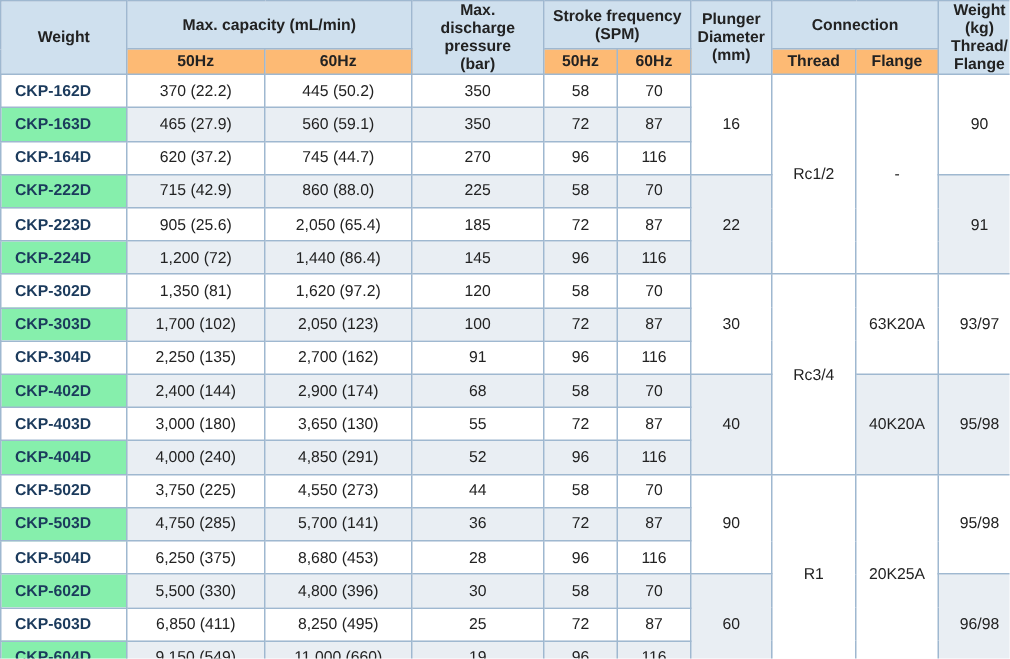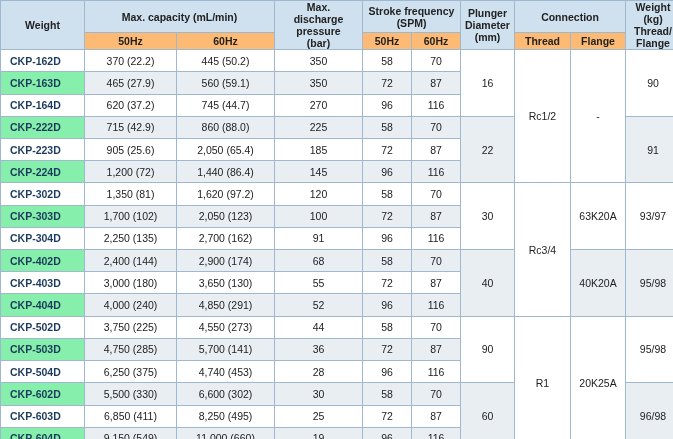--- a/index.html
+++ b/index.html
@@ -240,30 +240,30 @@
       <td class="model">CKP-503D</td>
       <td>4,750 (285)</td>
       <td>5,700 (141)</td>
       <td>36</td>
       <td>72</td>
       <td>87</td>
     </tr>
     <tr class="plain">
       <td class="model">CKP-504D</td>
       <td>6,250 (375)</td>
-      <td>4,740 (453)</td>
+      <td>8,680 (453)</td>
       <td>28</td>
       <td>96</td>
       <td>116</td>
     </tr>
 
     <tr class="alt">
       <td class="model">CKP-602D</td>
       <td>5,500 (330)</td>
-      <td>6,600 (302)</td>
+      <td>4,800 (396)</td>
       <td>30</td>
       <td>58</td>
       <td>70</td>
       <td class="grp-b" rowspan="3">60</td>
       <td class="grp-b" rowspan="3">96/98</td>
     </tr>
     <tr class="plain">
       <td class="model">CKP-603D</td>
       <td>6,850 (411)</td>
       <td>8,250 (495)</td>

